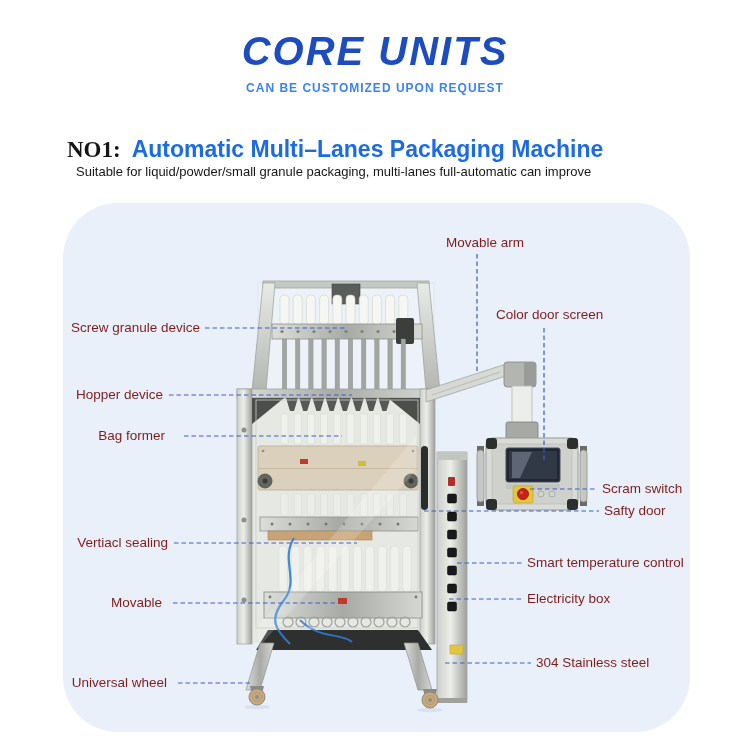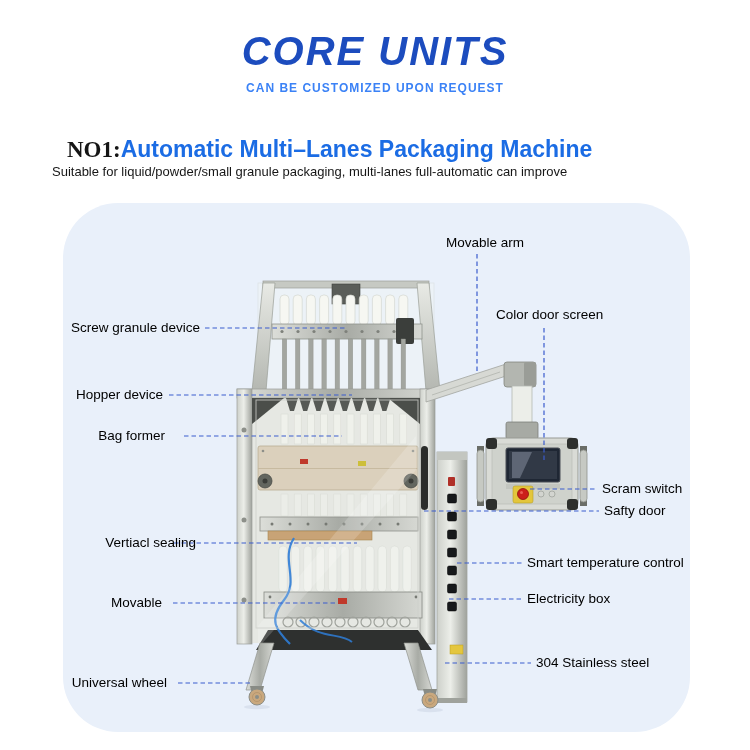--- a/index.html
+++ b/index.html
@@ -17,33 +17,33 @@
   .brand-subtitle{
     position:absolute;left:0;right:0;top:81px;text-align:center;
     font-size:12px;line-height:14px;font-weight:bold;color:#3b82f6;
     letter-spacing:1px;white-space:nowrap;
   }
   .section-heading{
     position:absolute;left:67px;top:137px;font-size:23px;line-height:25px;
     font-weight:bold;white-space:nowrap;
   }
   .section-heading .prefix{color:#151515;font-family:Liberation Serif, serif;}
-  .section-heading .blue{color:#1b6ce4;}
+  .section-heading .blue{color:#1b6ce4;margin-left:11px;}
   .section-desc{
-    position:absolute;left:52px;top:165px;width:560px;
+    position:absolute;left:76px;top:165px;width:560px;
     font-size:13px;line-height:14.5px;color:#161616;
   }
   
   .diagram-panel{
     position:absolute;left:63px;top:203px;width:627px;height:529px;
     background:#e9f0fa;border-radius:55px;
   }
   .machine-svg{position:absolute;left:0;top:0;width:750px;height:750px;pointer-events:none;}
   .lbl{
-    position:absolute;font-size:13.5px;line-height:18px;color:#000000;
+    position:absolute;font-size:13.5px;line-height:18px;color:#7f1d1d;
     white-space:nowrap;
   }
 </style>
 </head>
 <body>
 
 <div class="brand-title">CORE UNITS</div>
 <div class="brand-subtitle">CAN BE CUSTOMIZED UPON REQUEST</div>
 <div class="section-heading"><span class="prefix">NO1:</span><span class="blue">Automatic Multi–Lanes Packaging Machine</span></div>
 <div class="section-desc">
@@ -317,21 +317,21 @@
     <path d="M424 511 H599"></path>
     <path d="M457 563 H522"></path>
     <path d="M449 599 H522"></path>
     <path d="M445 663 H531"></path>
   </g>
 </svg>
 
 <div class="lbl" style="right:550px;top:319px">Screw granule device</div>
 <div class="lbl" style="right:587px;top:386px">Hopper device</div>
 <div class="lbl" style="right:585px;top:427px">Bag former</div>
-<div class="lbl" style="right:554px;top:534px">Vertiacl sealing</div>
+<div class="lbl" style="right:582px;top:534px">Vertiacl sealing</div>
 <div class="lbl" style="right:588px;top:594px">Movable</div>
 <div class="lbl" style="right:583px;top:674px">Universal wheel</div>
 <div class="lbl" style="left:446px;top:234px">Movable arm</div>
 <div class="lbl" style="left:496px;top:306px">Color door screen</div>
 <div class="lbl" style="left:602px;top:480px">Scram switch</div>
 <div class="lbl" style="left:604px;top:502px">Safty door</div>
 <div class="lbl" style="left:527px;top:554px">Smart temperature control</div>
 <div class="lbl" style="left:527px;top:590px">Electricity box</div>
 <div class="lbl" style="left:536px;top:654px">304 Stainless steel</div>
 

